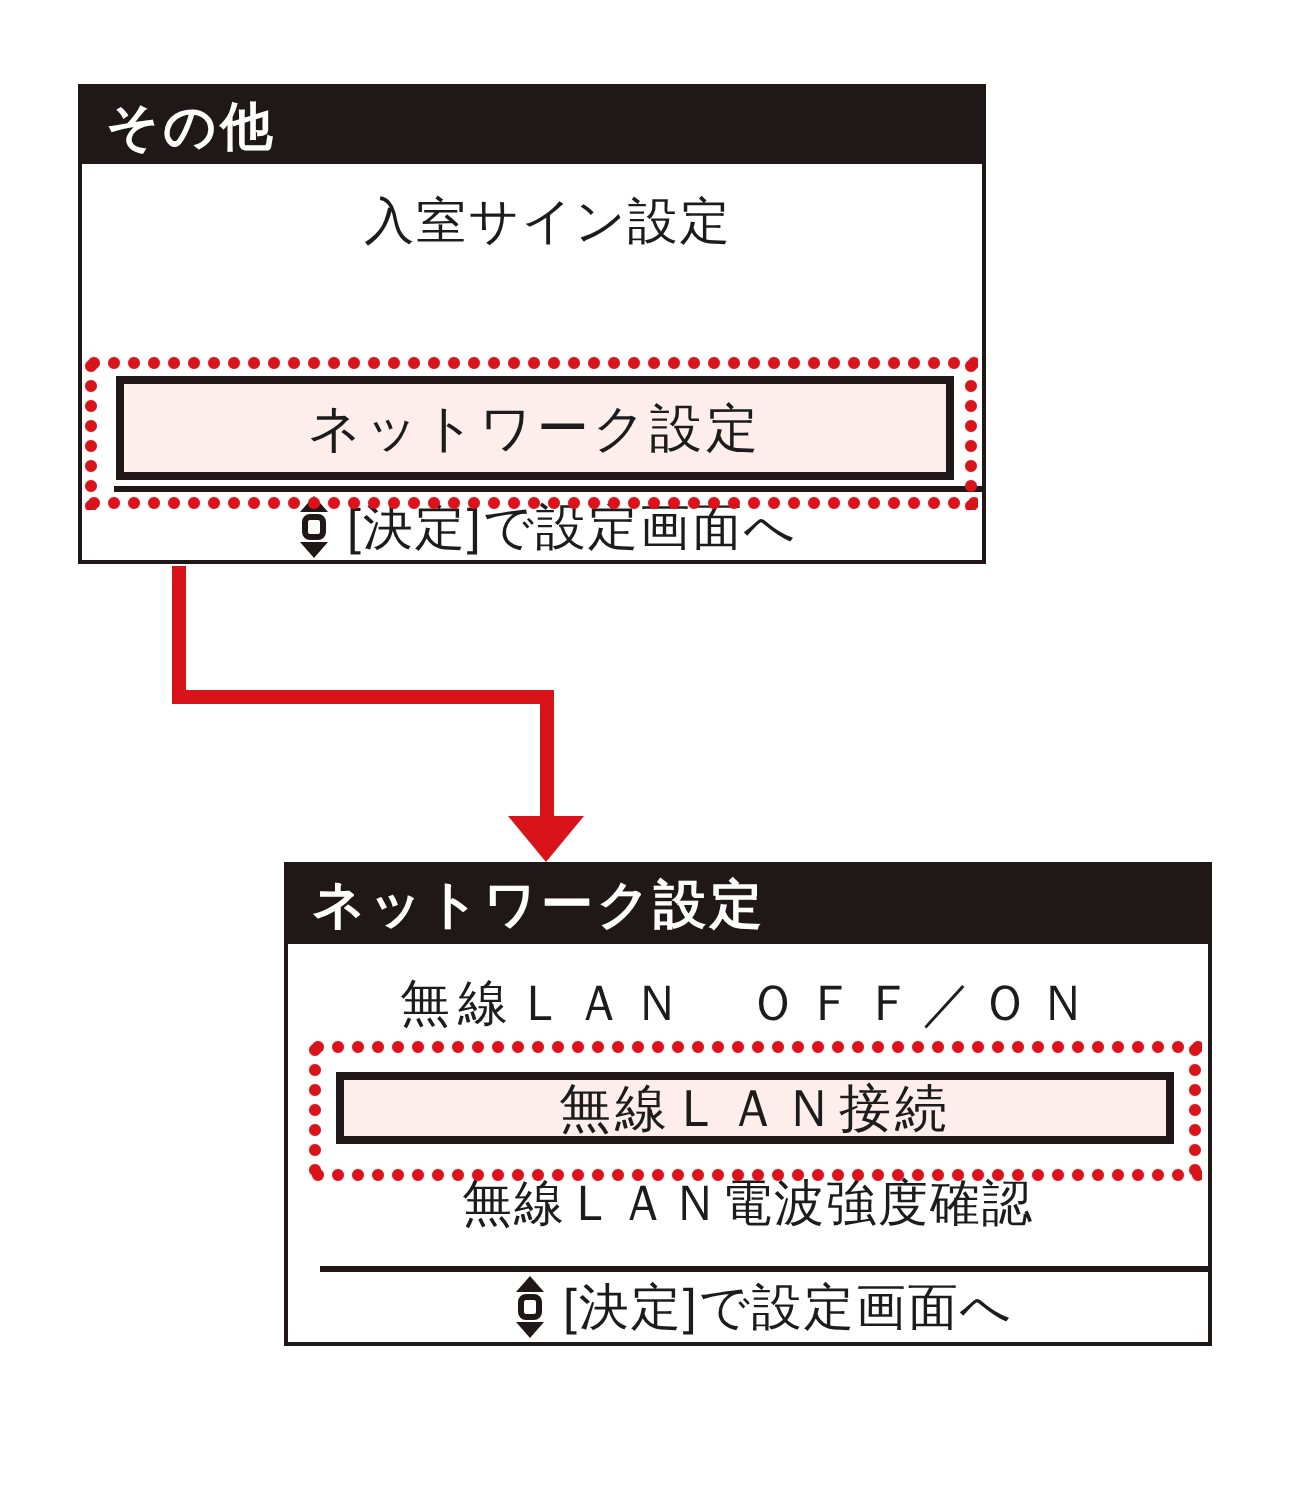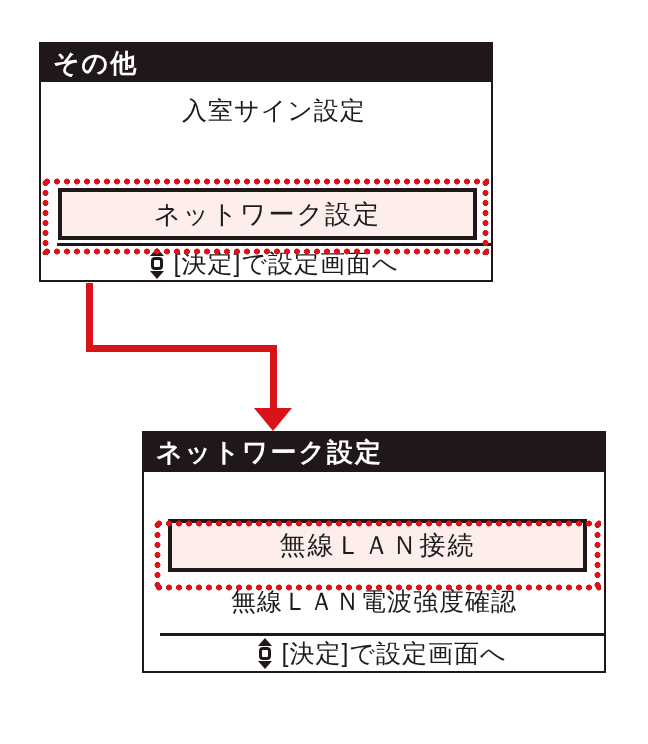--- a/index.html
+++ b/index.html
@@ -43,21 +43,21 @@
     position:absolute;
     box-sizing:border-box;
     border:4px solid var(--lcd-black,#201818);
     background:var(--selected-pink,#fdeeec);
     display:flex;align-items:center;justify-content:center;
     font-size:26px;color:var(--text-black,#1c1c1c);
     letter-spacing:2px;white-space:nowrap;
     z-index:1;
   }
   .screen1 .selected-box{left:17px;top:144px;width:419px;height:52px;}
-  .screen2 .selected-box{left:24px;top:86px;width:419px;height:53px;}
+  .screen2 .selected-box{left:24px;top:103px;width:419px;height:36px;}
   .footerbar{
     position:absolute;left:0;right:0;bottom:0;
     border-top:3px solid var(--lcd-black,#201818);
     display:flex;align-items:center;justify-content:center;
     gap:9px;
     font-size:25px;color:var(--text-black,#1c1c1c);
     letter-spacing:1px;white-space:nowrap;margin-left:16px;
   }
   .screen1 .footerbar{height:34px;}
   .screen2 .footerbar{height:35px;}
@@ -132,20 +132,23 @@
   <div class="arrow-seg arrow-v1"></div>
   <div class="arrow-seg arrow-h"></div>
   <div class="arrow-seg arrow-v2"></div>
   <div class="arrow-head"></div>
 
   <section class="screen screen2">
     <div class="titlebar">
       <span>ネットワーク設定</span>
     </div>
 
+    <div class="menu-item s2-item1">
+      <span>無線ＬＡＮ　ＯＦＦ／ＯＮ</span>
+    </div>
 
     <div class="selected-box">
       <span>無線ＬＡＮ接続</span>
     </div>
 
     <div class="menu-item s2-item3">
       <span>無線ＬＡＮ電波強度確認</span>
     </div>
 
     <div class="footerbar">

